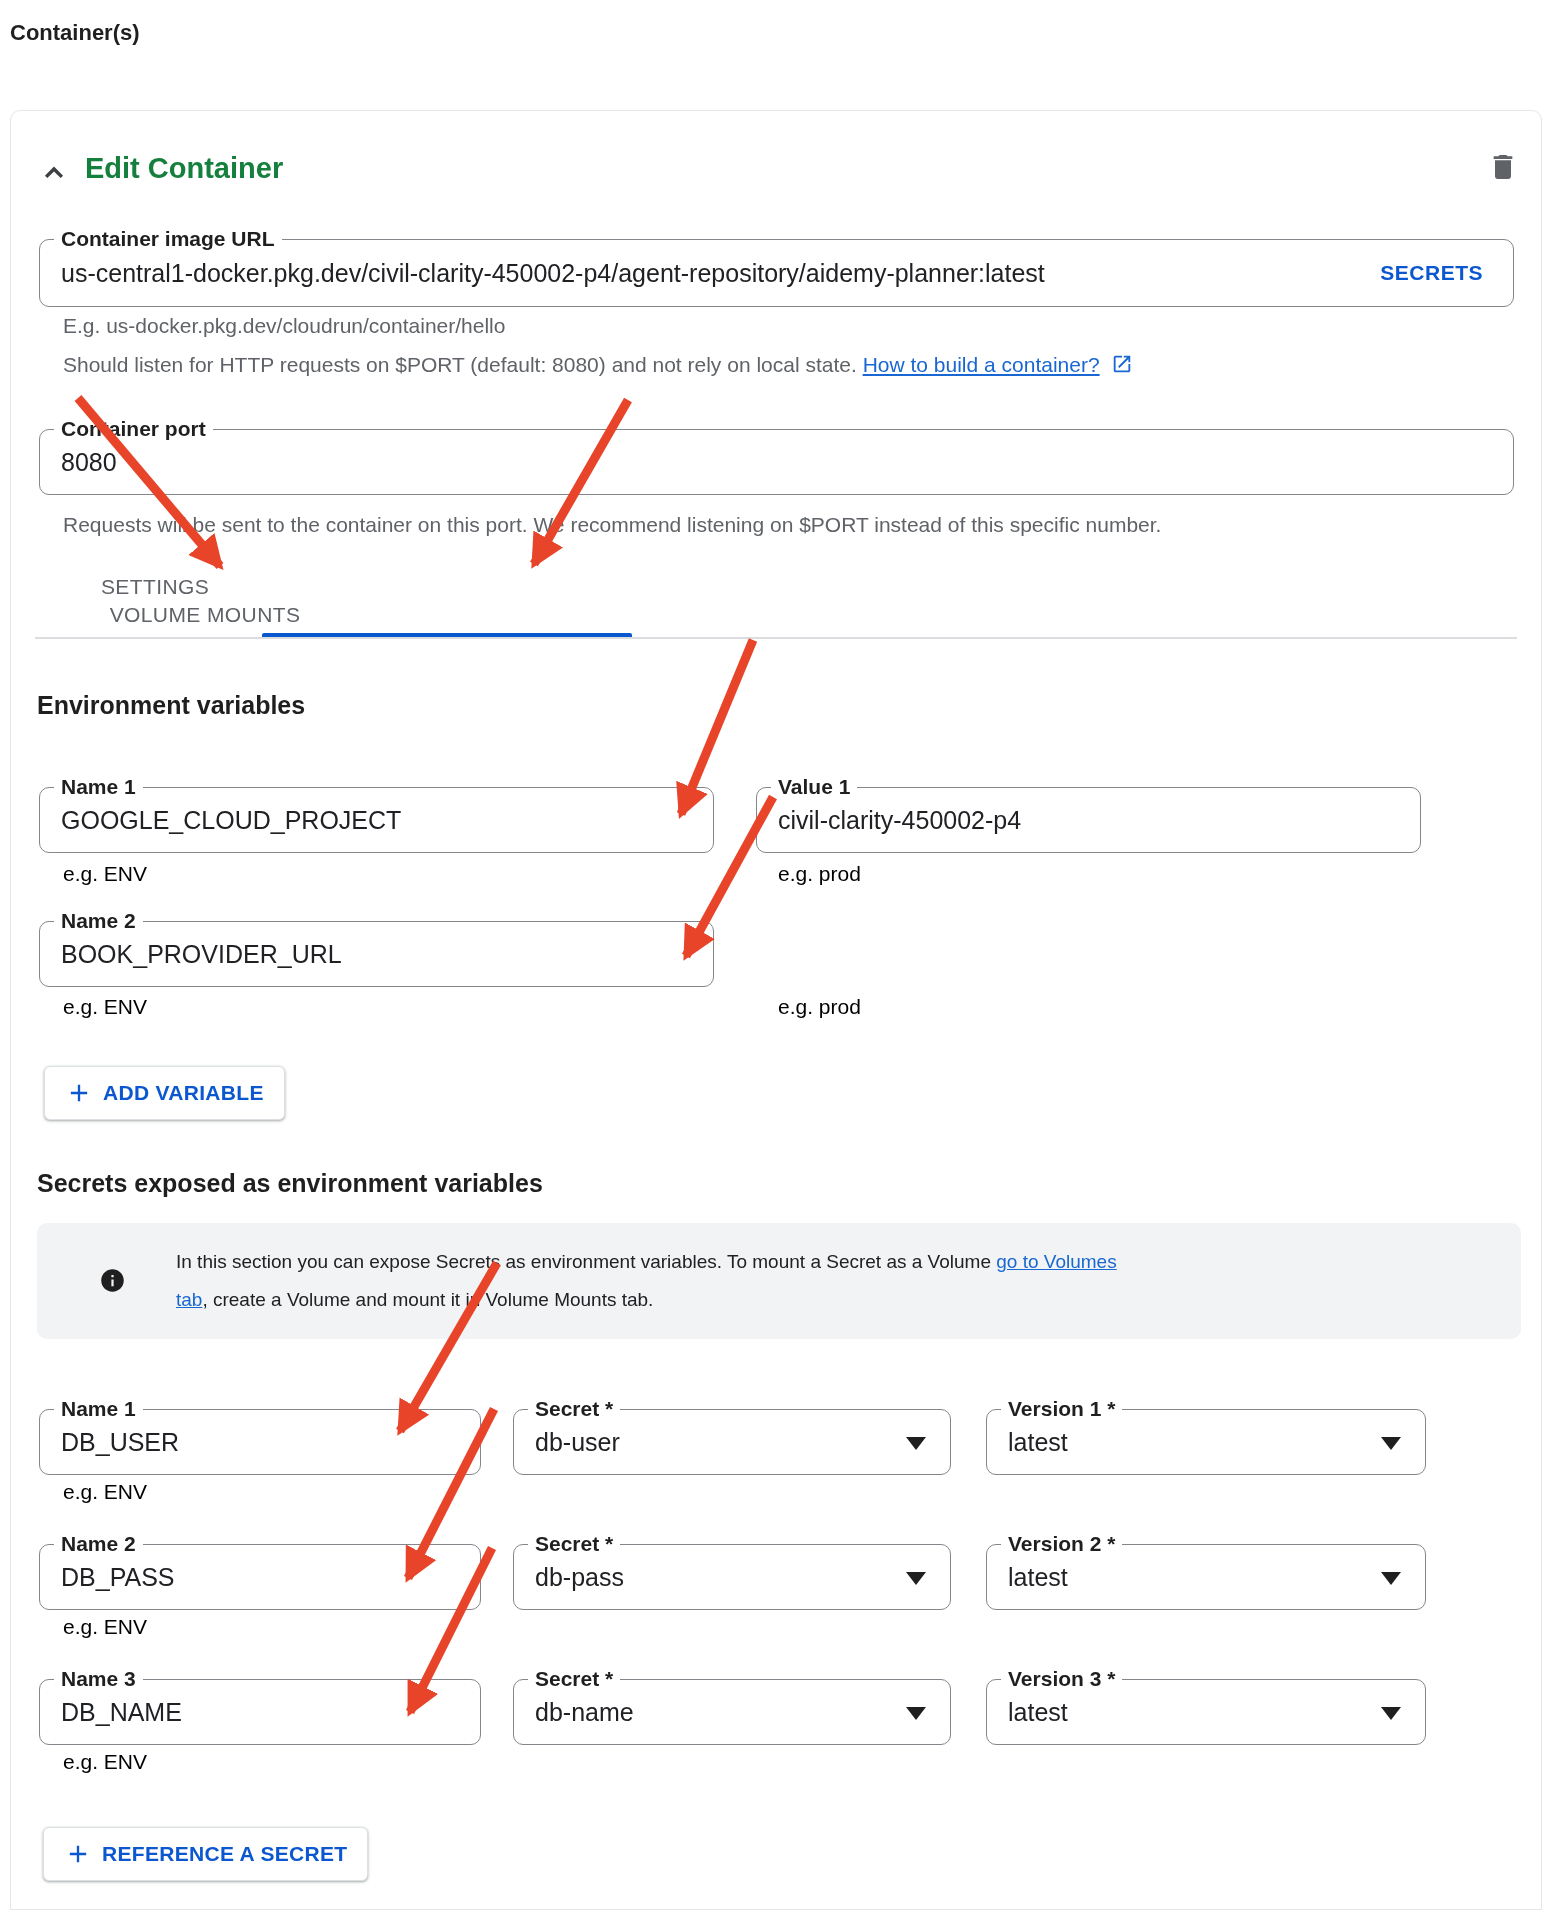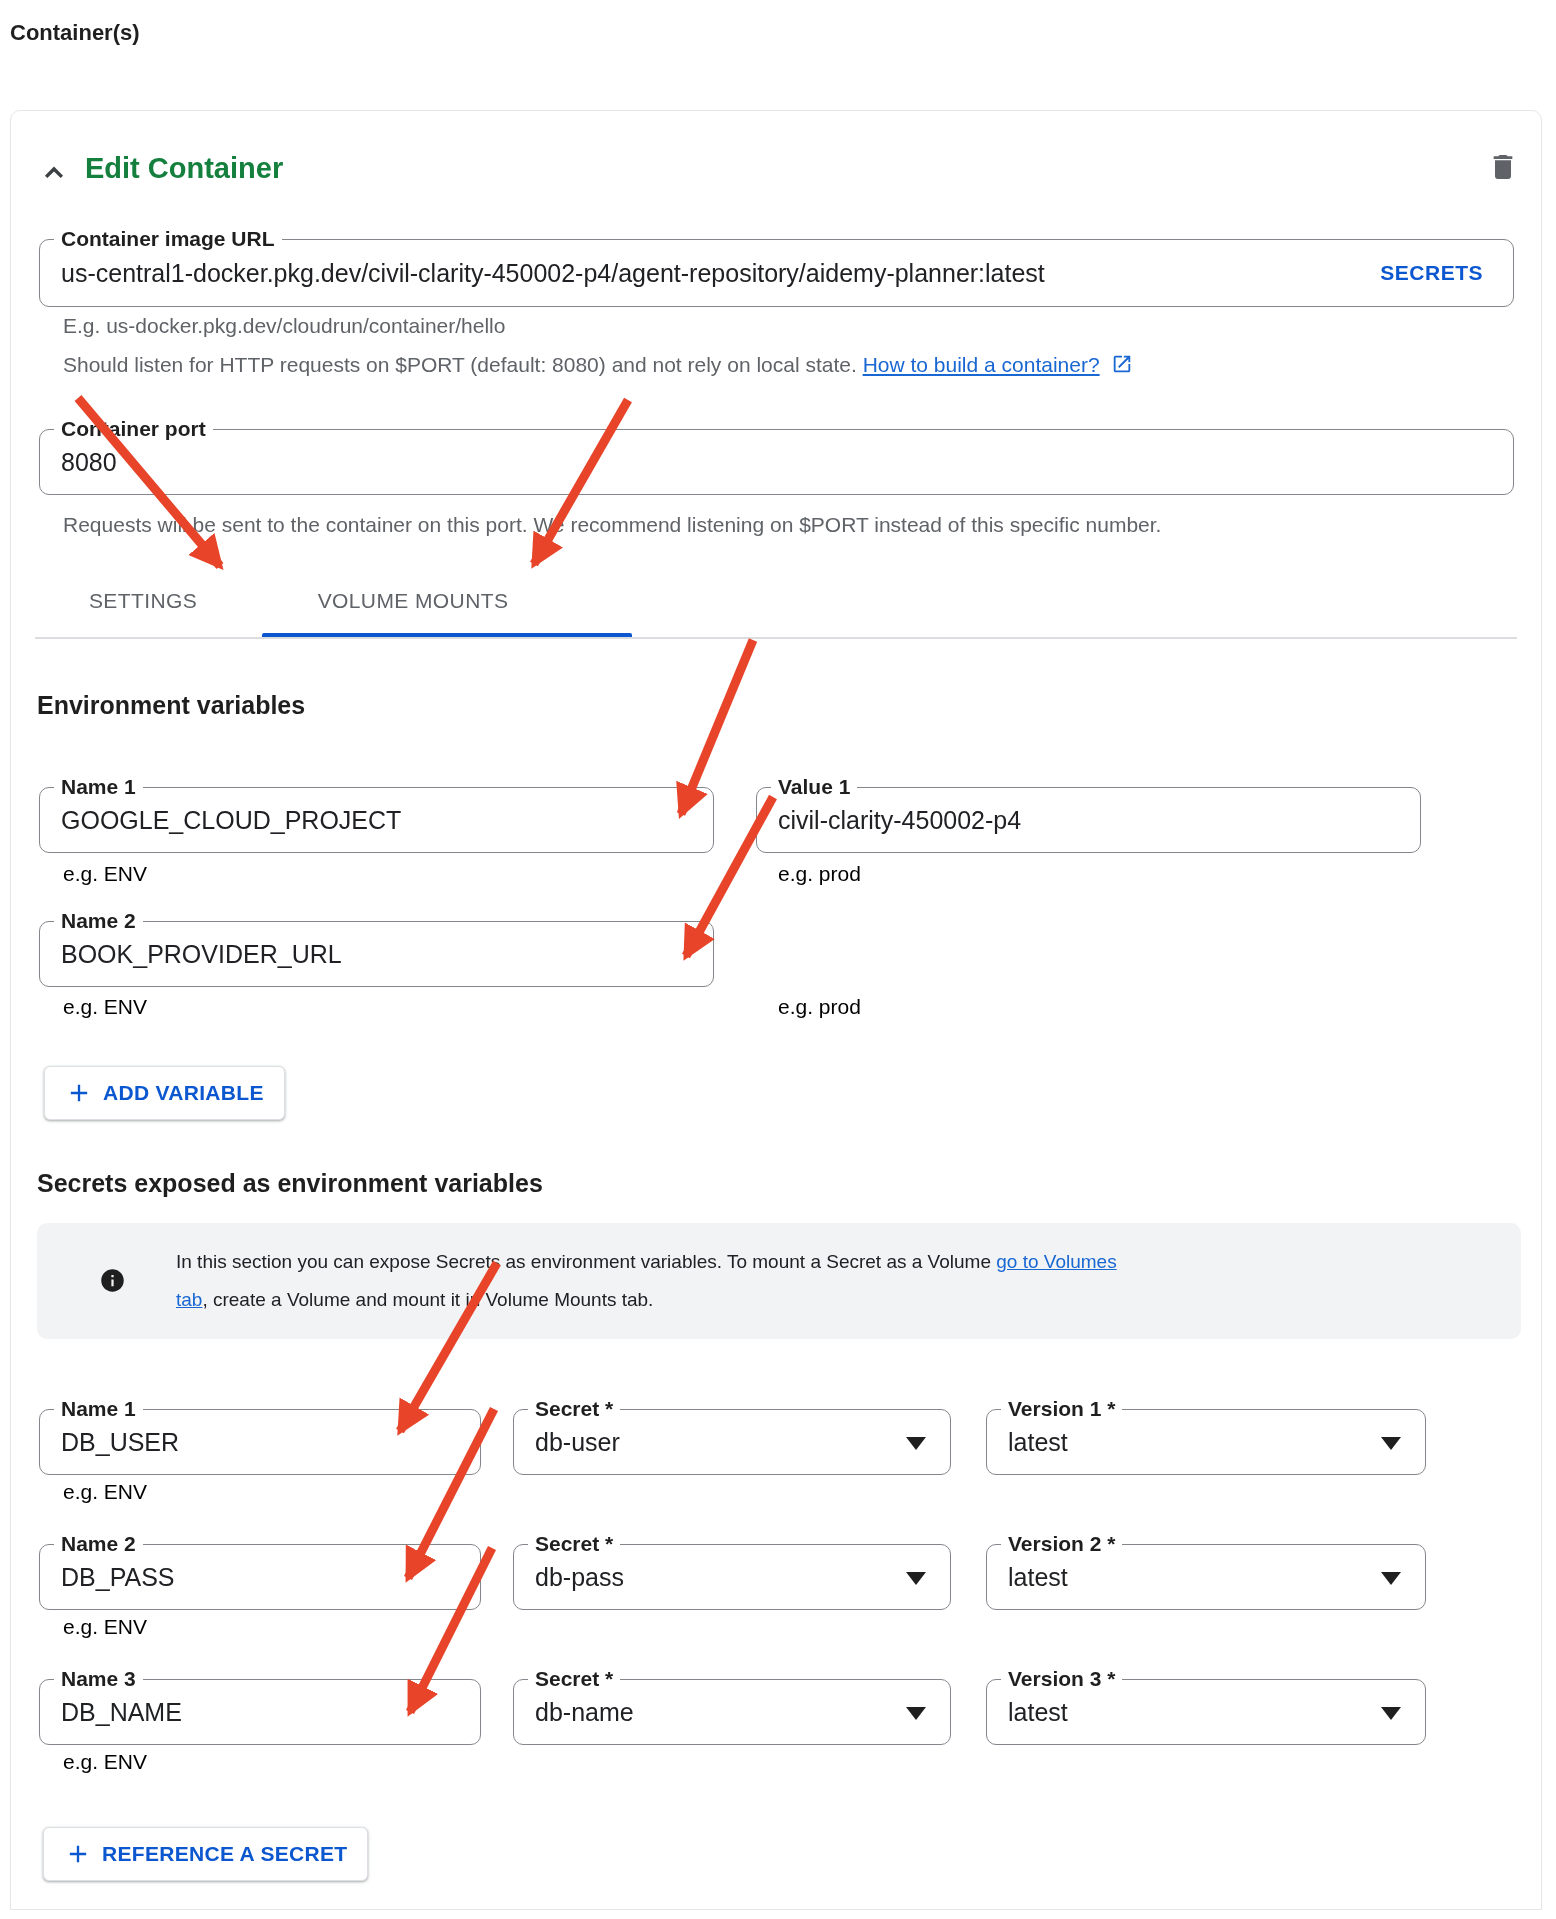--- a/index.html
+++ b/index.html
@@ -25,21 +25,21 @@
                    font-size:25px; color:#202124; white-space:nowrap; overflow:hidden; }
   .helper { position:absolute; font-size:21px; color:#5f6368; white-space:nowrap; }
   .eg { position:absolute; font-size:21px; color:#000000; }
 
   .select-btn { position:absolute; right:30px; top:50%; transform:translateY(-50%);
                 font-size:21px; font-weight:600; letter-spacing:.5px; color:#0b57d0; cursor:pointer; }
 
   a.lnk, .lnk { color:#1967d2; text-decoration:underline; cursor:pointer; }
 
   
-  .tabs { position:absolute; left:22px; top:462px; height:56px; display:flex; }
+  .tabs { position:absolute; left:34px; top:462px; height:56px; display:flex;flex-direction:column; }
   .tab { height:56px; display:flex; align-items:center; justify-content:center;
          font-size:21px; font-weight:500; letter-spacing:.4px; color:#5f6368; cursor:pointer; }
   .tab.t1 { width:220px; } .tab.t2 { width:370px; } .tab.t3 { width:320px; }
   .tab.active { color:#0b57d0; }
   .tab-underline { position:absolute; left:251px; top:522px; width:370px; height:4px; background:#0b57d0; border-radius:2px 2px 0 0; }
   .tab-divider { position:absolute; left:24px; right:24px; top:526px; height:1.5px; background:#dcdde1; }
 
   .section-h { position:absolute; left:26px; font-size:25px; font-weight:600; color:#1f1f1f; }
 
   

